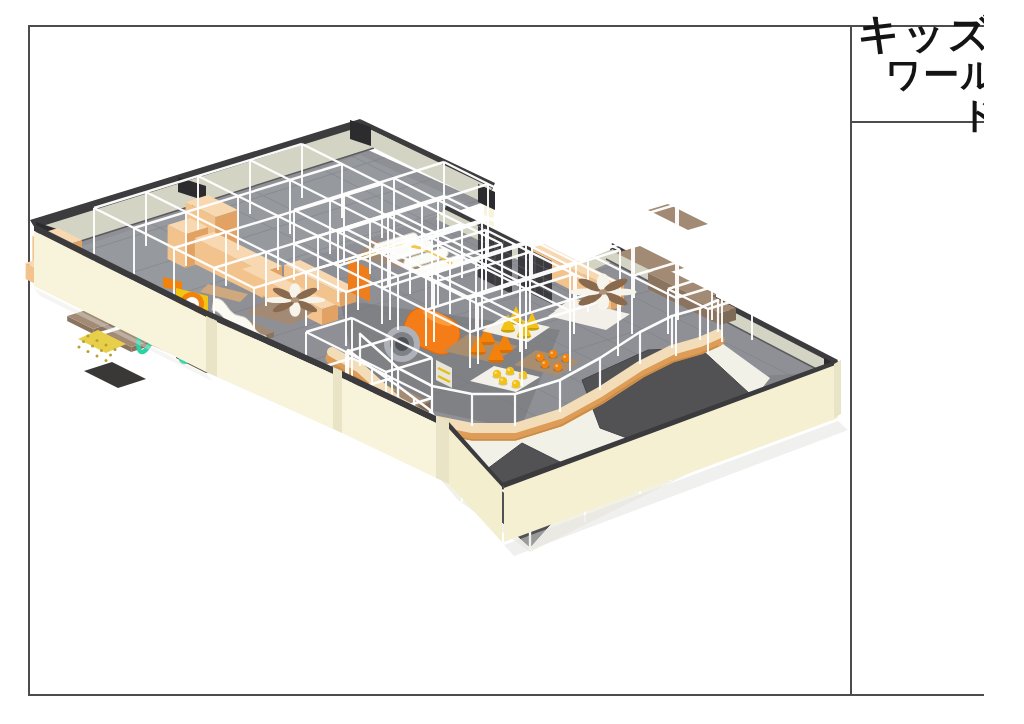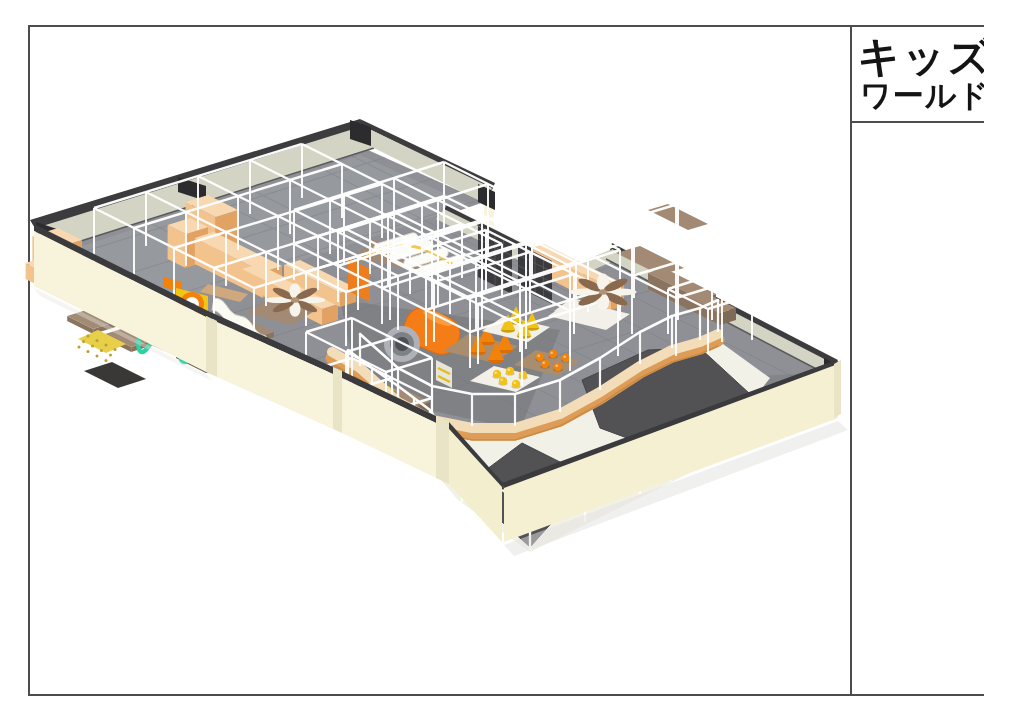--- a/index.html
+++ b/index.html
@@ -5,21 +5,21 @@
   html,body{margin:0;padding:0;background:#ffffff;}
   #sheet{position:relative;width:984px;height:724px;background:#ffffff;overflow:hidden;
          font-family:"Liberation Serif","DejaVu Serif",serif;text-align:right;}
   .border-frame{position:absolute;left:28px;top:25px;width:972px;height:671px;
                 border:2px solid #4c4c4e;box-sizing:border-box;}
   .divider{position:absolute;left:850px;top:25px;width:2px;height:671px;background:#4c4c4e;}
   .title-underline{position:absolute;left:850px;top:121px;width:150px;height:2px;background:#4c4c4e;}
   .title-block{position:absolute;left:852px;top:27px;width:146px;height:94px;
                display:flex;flex-direction:column;align-items:center;justify-content:center;}
   .title-line1{font-size:42px;font-weight:bold;color:#141414;letter-spacing:2px;line-height:1.05;}
-  .title-line2{font-size:31px;font-weight:bold;color:#141414;letter-spacing:1px;line-height:1.1;}
+  .title-line2{font-size:36px;font-weight:bold;color:#141414;letter-spacing:1px;line-height:1.1;}
   #render-wrap{position:absolute;left:0;top:0;width:1024px;height:724px;}
 </style>
 </head>
 <body>
 
 <div id="sheet">
   <div class="border-frame"></div>
   <div id="render-wrap">
     <svg id="scene" width="1024" height="724" viewBox="0 0 1024 724" xmlns="http://www.w3.org/2000/svg">
         <defs>

